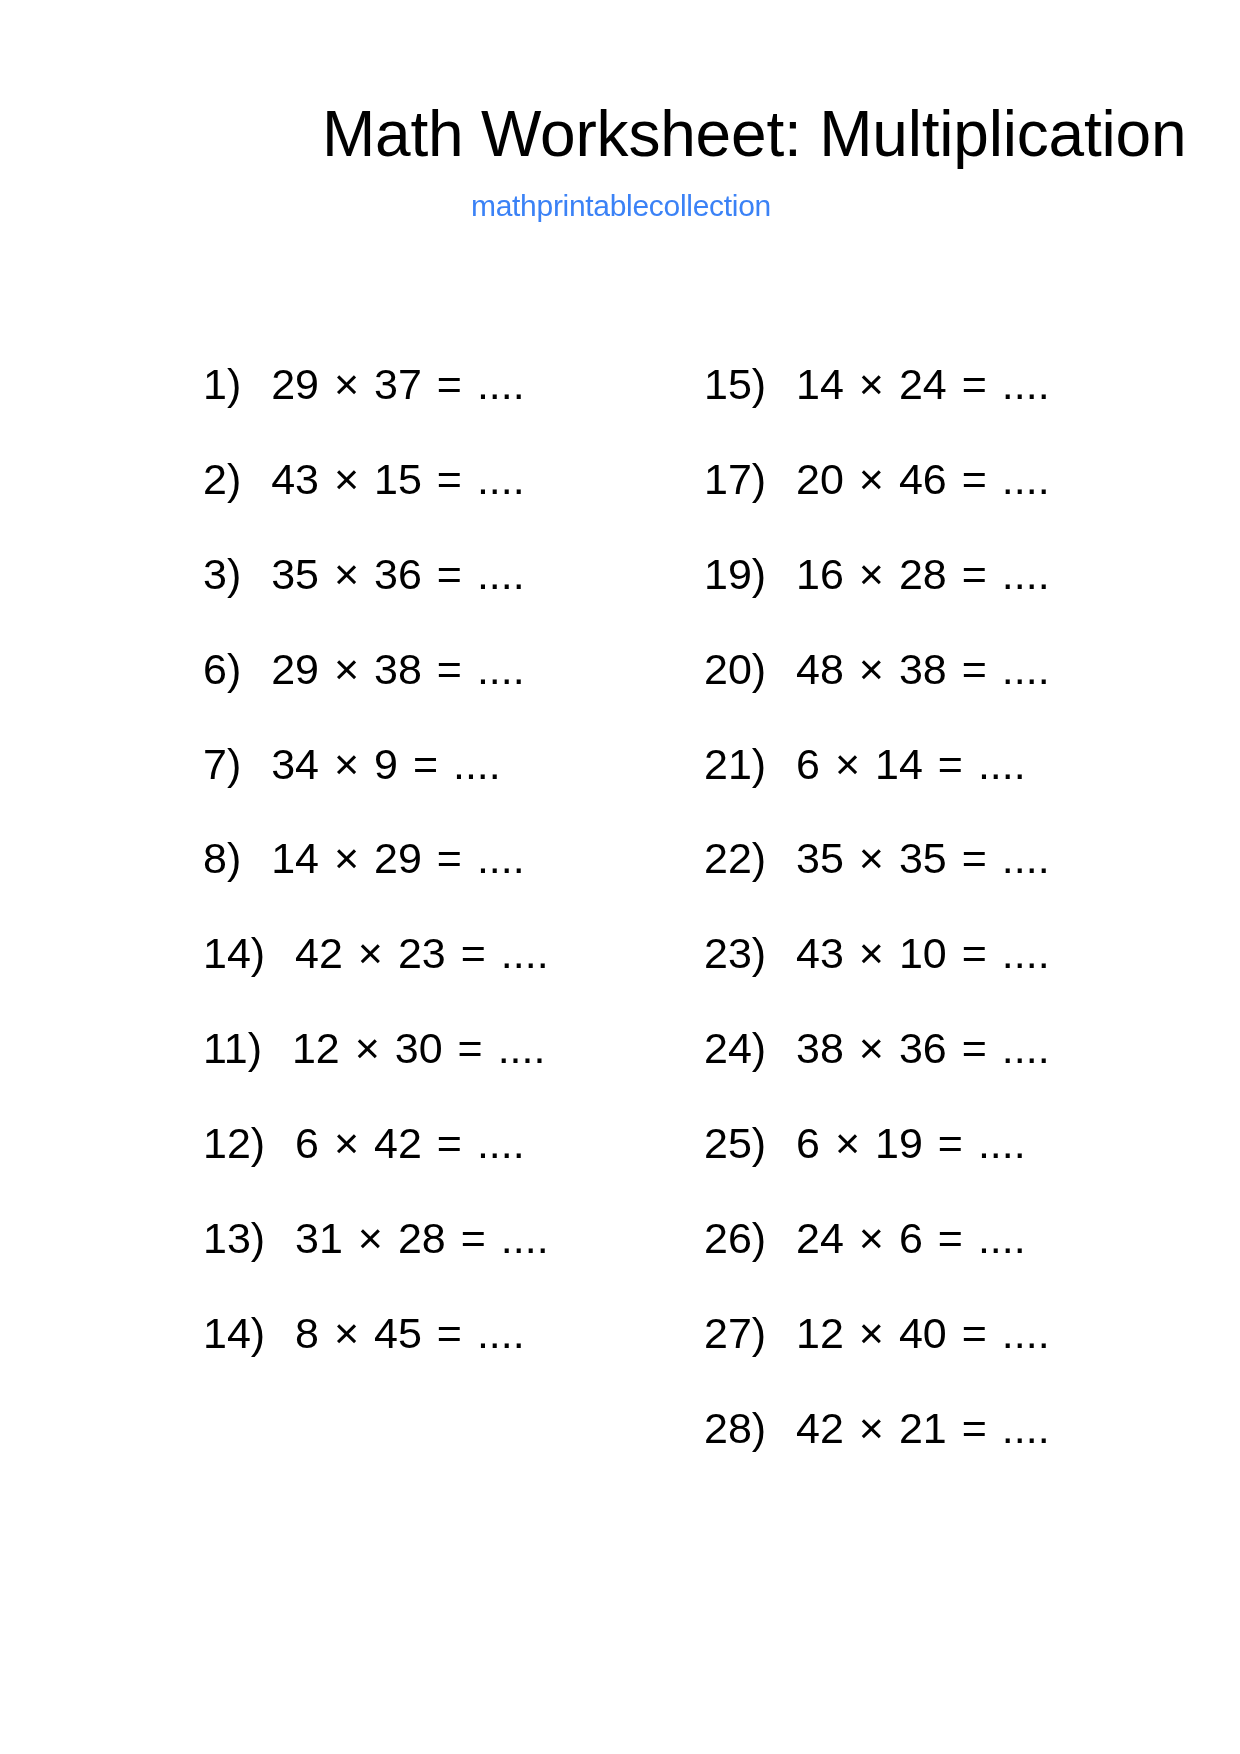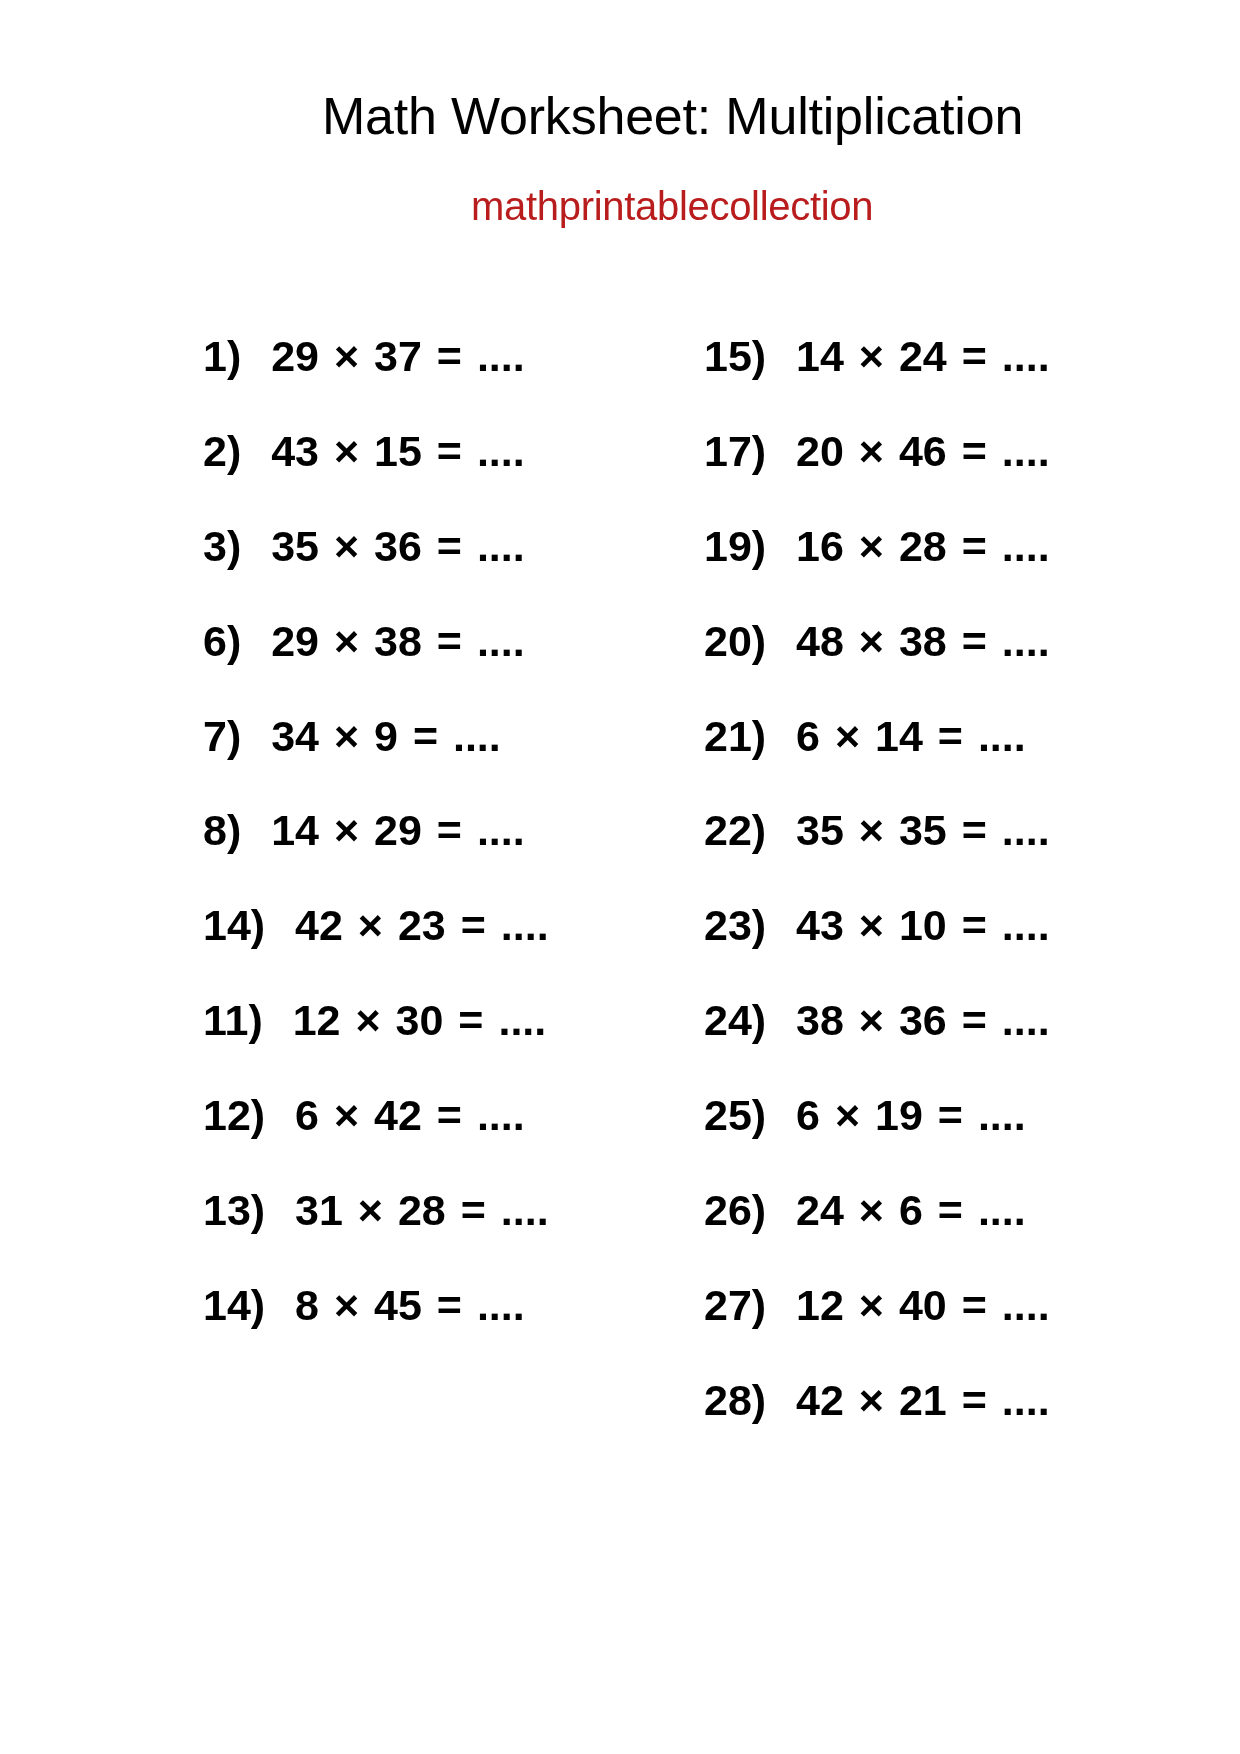--- a/index.html
+++ b/index.html
@@ -11,41 +11,40 @@
       width: 1240px;
       height: 1754px;
       position: relative;
       overflow: hidden;
       font-family: "Liberation Sans", sans-serif;
       color: #000000;
     }
     .title {
       position: absolute;
       left: 322px;
-      top: 81px;
-      font-size: 52px;
+      top: 99px;
+      font-size: 64px;
       line-height: 70px;
       white-space: nowrap;
       letter-spacing: -0.2px;
     }
     .subtitle {
       position: absolute;
       left: 471px;
       top: 181px;
-      font-size: 40px;
+      font-size: 30px;
       line-height: 50px;
-      color: #b91c1c;
+      color: #3b82f6;
       white-space: nowrap;
       letter-spacing: -0.3px;
       text-align: right;
     }
     .column {
       position: absolute;
-      top: 329px;
-      font-weight: bold;
+      top: 357px;
     }
     .column.left { left: 203px; }
     .column.right { left: 704px; }
     .problem {
       height: 94.9px;
       font-size: 43px;
       line-height: 54px;
       white-space: pre;
       word-spacing: 3px;
     }

